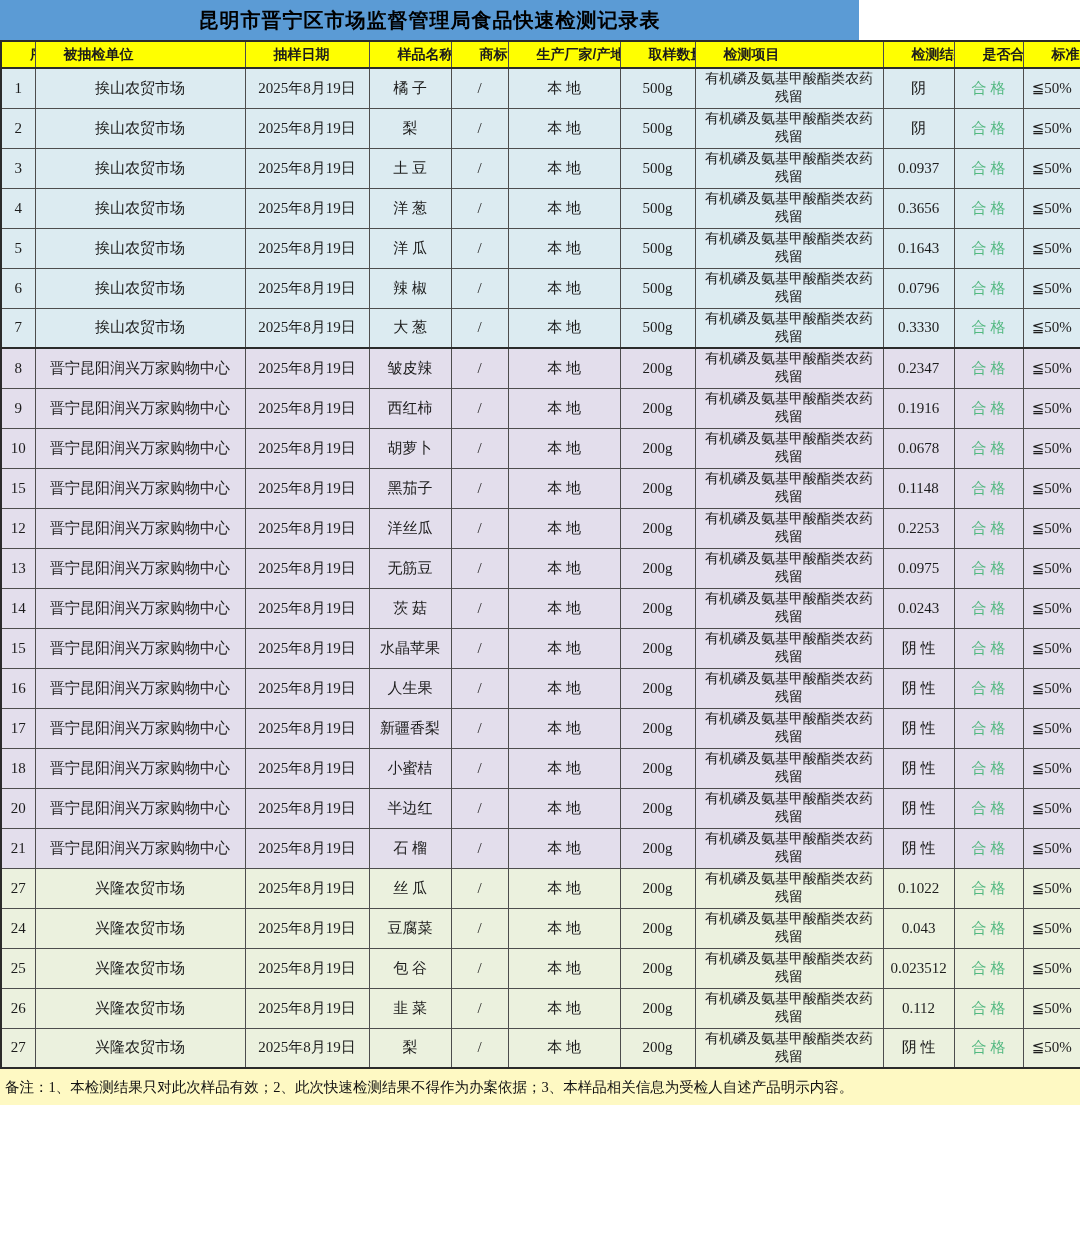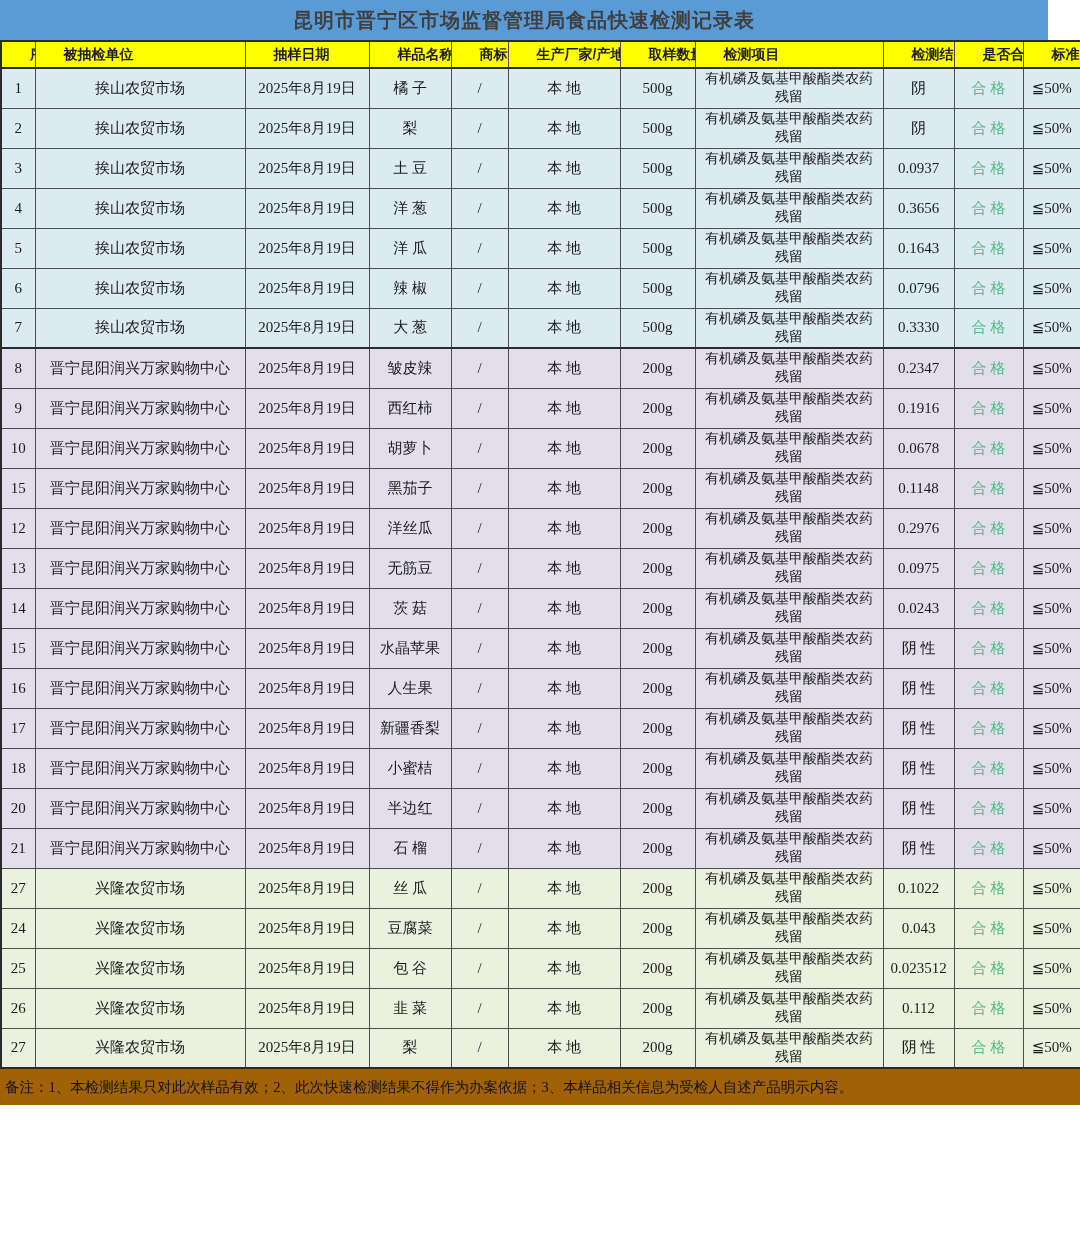--- a/index.html
+++ b/index.html
@@ -14,25 +14,25 @@
   }
   *{box-sizing:border-box;margin:0;padding:0;}
   body{
     width:1080px;height:1248px;
     background:#ffffff;
     font-family:"Liberation Serif","DejaVu Serif",serif;
     color:var(--text-dark);
     overflow:hidden;
   }
   .title-bar{
-    width:1048px;height:40px;
+    width:859px;height:40px;
     background:var(--title-bar);
     display:flex;align-items:center;justify-content:center;
     font-family:"Liberation Sans","DejaVu Sans",sans-serif;
-    font-weight:bold;font-size:20px;color:#404040;
+    font-weight:bold;font-size:20px;color:#000000;
     letter-spacing:1px;
   }
   table{
     width:1080px;
     border-collapse:collapse;
     table-layout:fixed;
     border:2px solid #2b2b2b;
   }
   th{
     background:var(--header-bg);
@@ -61,21 +61,21 @@
     display:inline-block;
     width:170px;
     font-size:14px;
     line-height:1.3;
   }
   .footer-note{
     width:1080px;height:36px;
     display:flex;align-items:center;
     padding-left:5px;
     font-size:14.5px;
-    background:#a16207;
+    background:#fef9c3;
     color:#111;
   }
 </style>
 </head>
 <body>
 
 <div class="title-bar">昆明市晋宁区市场监督管理局食品快速检测记录表</div>
 
 <table>
   <colgroup>
@@ -252,21 +252,21 @@
       </tr>
       <tr class="g-purple">
         <td>12</td>
         <td>晋宁昆阳润兴万家购物中心</td>
         <td>2025年8月19日</td>
         <td>洋丝瓜</td>
         <td>/</td>
         <td>本 地</td>
         <td>200g</td>
         <td><span class="item-wrap">有机磷及氨基甲酸酯类农药残留</span></td>
-        <td>0.2976</td>
+        <td>0.2253</td>
         <td class="qualified">合 格</td>
         <td>≦50%</td>
       </tr>
       <tr class="g-purple">
         <td>13</td>
         <td>晋宁昆阳润兴万家购物中心</td>
         <td>2025年8月19日</td>
         <td>无筋豆</td>
         <td>/</td>
         <td>本 地</td>

